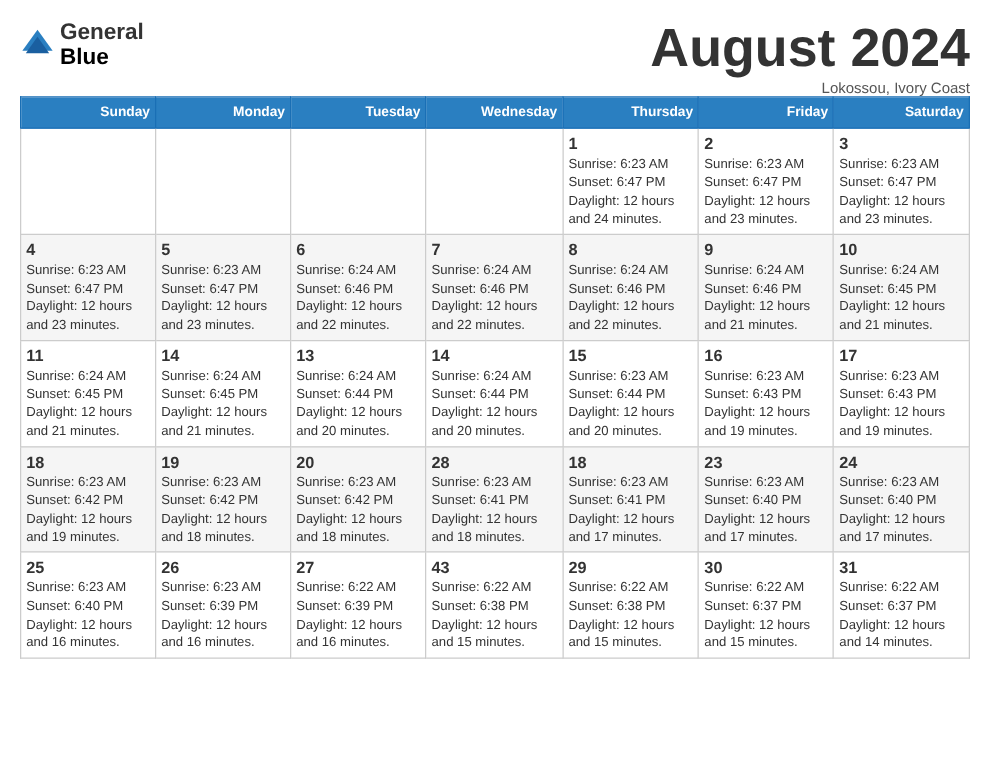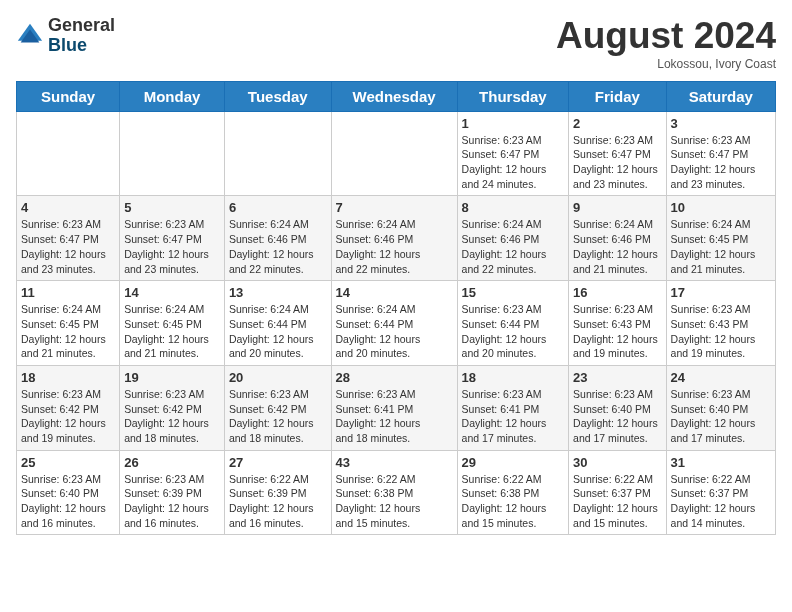--- a/index.html
+++ b/index.html
@@ -7,63 +7,62 @@
       font-family: Arial, sans-serif;
       background: #fff;
       width: 792px;
       min-height: 612px;
       padding: 16px;
     }
     .header {
       display: flex;
       justify-content: space-between;
       align-items: flex-start;
-      margin-bottom: 10px;
     }
     .logo {
       display: flex;
       align-items: center;
       gap: 4px;
     }
     .logo-text {
       font-size: 18px;
       font-weight: bold;
       line-height: 1.1;
     }
     .logo-text span.general { color: #333; }
-    .logo-text span.blue { color: #0c4a6e; }
+    .logo-text span.blue { color: #000000; }
     .logo-icon {
       width: 28px;
       height: 28px;
     }
     .title-block {
       text-align: right;
     }
     .month-year {
-      font-size: 37px;
+      font-size: 43px;
       font-weight: bold;
       color: #333;
       line-height: 1.1;
     }
     .location {
       font-size: 12px;
       color: #555;
     }
     table {
       width: 100%;
       border-collapse: collapse;
       font-size: 11px;
     }
     thead tr th {
       background-color: #2a7fc1;
       color: white;
       font-weight: bold;
-      font-size: 15px;
-      padding: 6px 21px;
-      text-align: center;
+      font-size: 11px;
+      padding: 6px 4px;
+      text-align: right;
       border: 1px solid #1a6fb5;
     }
     tbody tr td {
       border: 1px solid #ccc;
       vertical-align: top;
       padding: 4px;
       width: 113px;
       height: 80px;
       background: #fff;
     }

